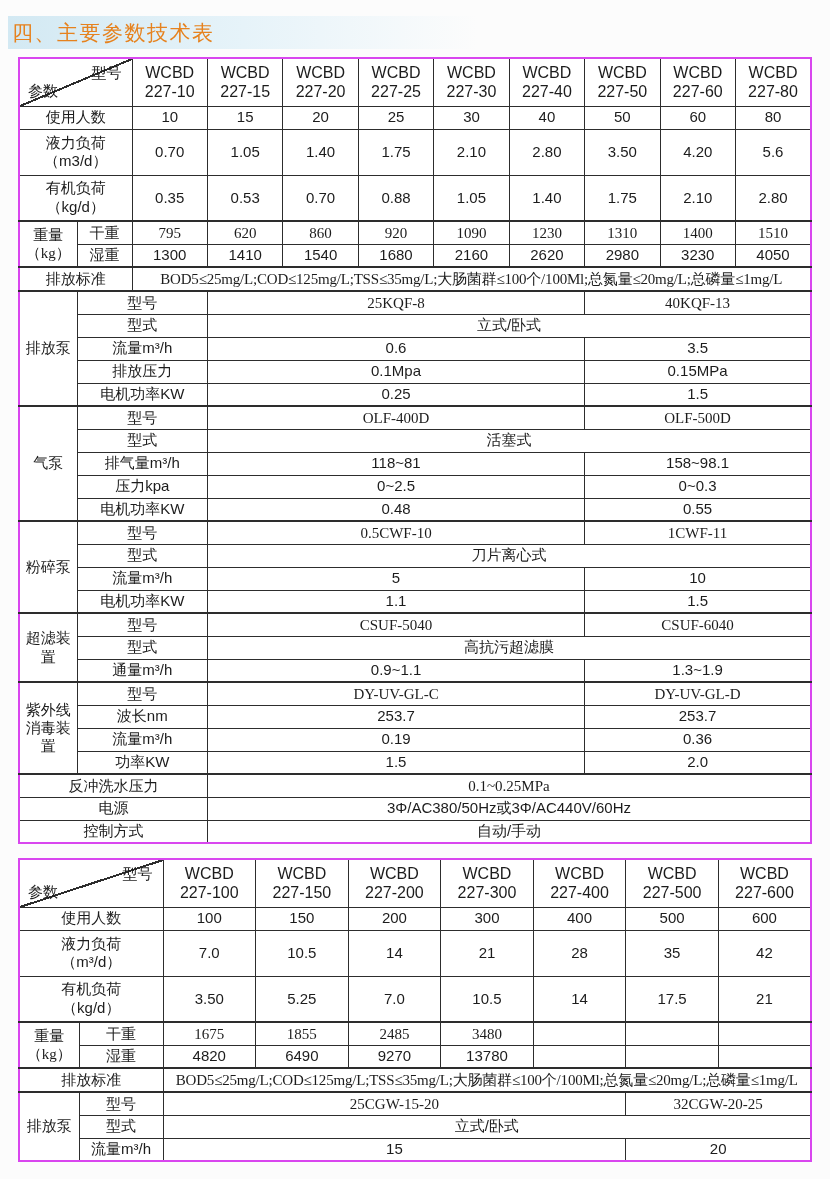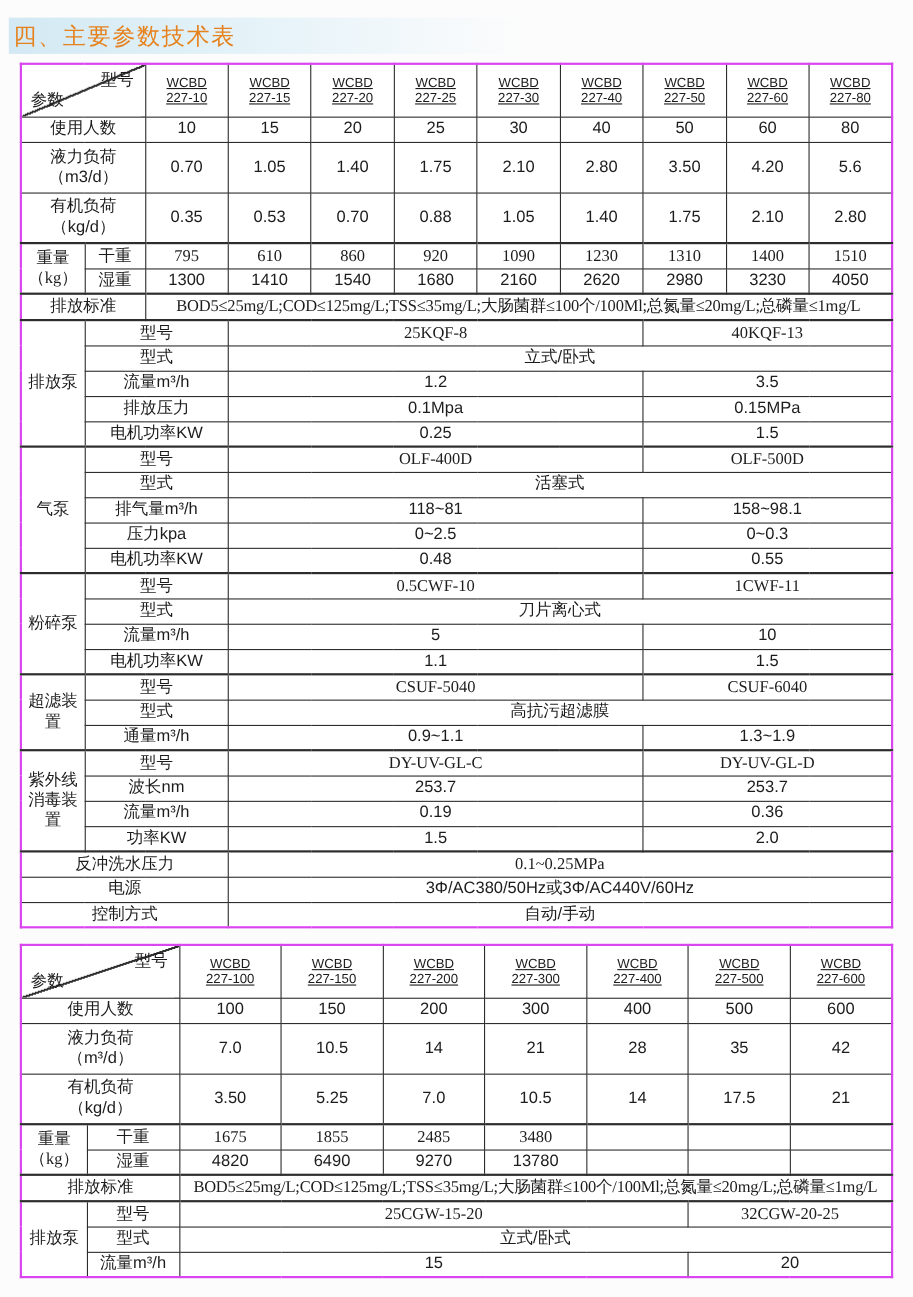--- a/index.html
+++ b/index.html
@@ -32,21 +32,21 @@
     overflow:hidden;
   }
   tr.h { height:48px; }
   tr.s { height:23px; }
   tr.d { height:46px; }
   tr.p3 { height:24px; }
   tr.tk td, tr.tk th { border-top-width:2px;font-family:Liberation Serif, serif; }
   .sub { font-size:14px; }
   .cat { font-size:14px; line-height:1.3; }
   .std { font-size:13px; white-space:nowrap; letter-spacing:-0.2px; }
-  .mh div { font-size:12px;text-decoration:underline; }
+  .mh div { font-size:16px; }
   .diag {
     position:relative;
     background:linear-gradient(to bottom right,
       rgba(0,0,0,0) calc(50% - 1px), #2d2d2d calc(50% - 1px),
       #2d2d2d calc(50% + 1px), rgba(0,0,0,0) calc(50% + 1px));
   }
   .diag .tr-lbl { position:absolute; top:5px; right:10px; font-size:15px; }
   .diag .bl-lbl { position:absolute; bottom:5px; left:8px; font-size:15px; }
 </style>
 </head>
@@ -155,21 +155,21 @@
   <td>2.10</td>
   <td>2.80</td>
 </tr>
 <tr class="s tk">
   <td rowspan="2">
           <div>重量</div>
           <div>（kg）</div>
         </td>
   <td>干重</td>
   <td>795</td>
-  <td>610</td>
+  <td>620</td>
   <td>860</td>
   <td>920</td>
   <td>1090</td>
   <td>1230</td>
   <td>1310</td>
   <td>1400</td>
   <td>1510</td>
 </tr>
 <tr class="s">
   <td>湿重</td>
@@ -193,21 +193,21 @@
   <td colspan="2" class="sub">型号</td>
   <td colspan="5">25KQF-8</td>
   <td colspan="3">40KQF-13</td>
 </tr>
 <tr class="s">
   <td colspan="2" class="sub">型式</td>
   <td colspan="8">立式/卧式</td>
 </tr>
 <tr class="s">
   <td colspan="2" class="sub">流量m³/h</td>
-  <td colspan="5">1.2</td>
+  <td colspan="5">0.6</td>
   <td colspan="3">3.5</td>
 </tr>
 <tr class="s">
   <td colspan="2" class="sub">排放压力</td>
   <td colspan="5">0.1Mpa</td>
   <td colspan="3">0.15MPa</td>
 </tr>
 <tr class="s">
   <td colspan="2" class="sub">电机功率KW</td>
   <td colspan="5">0.25</td>

